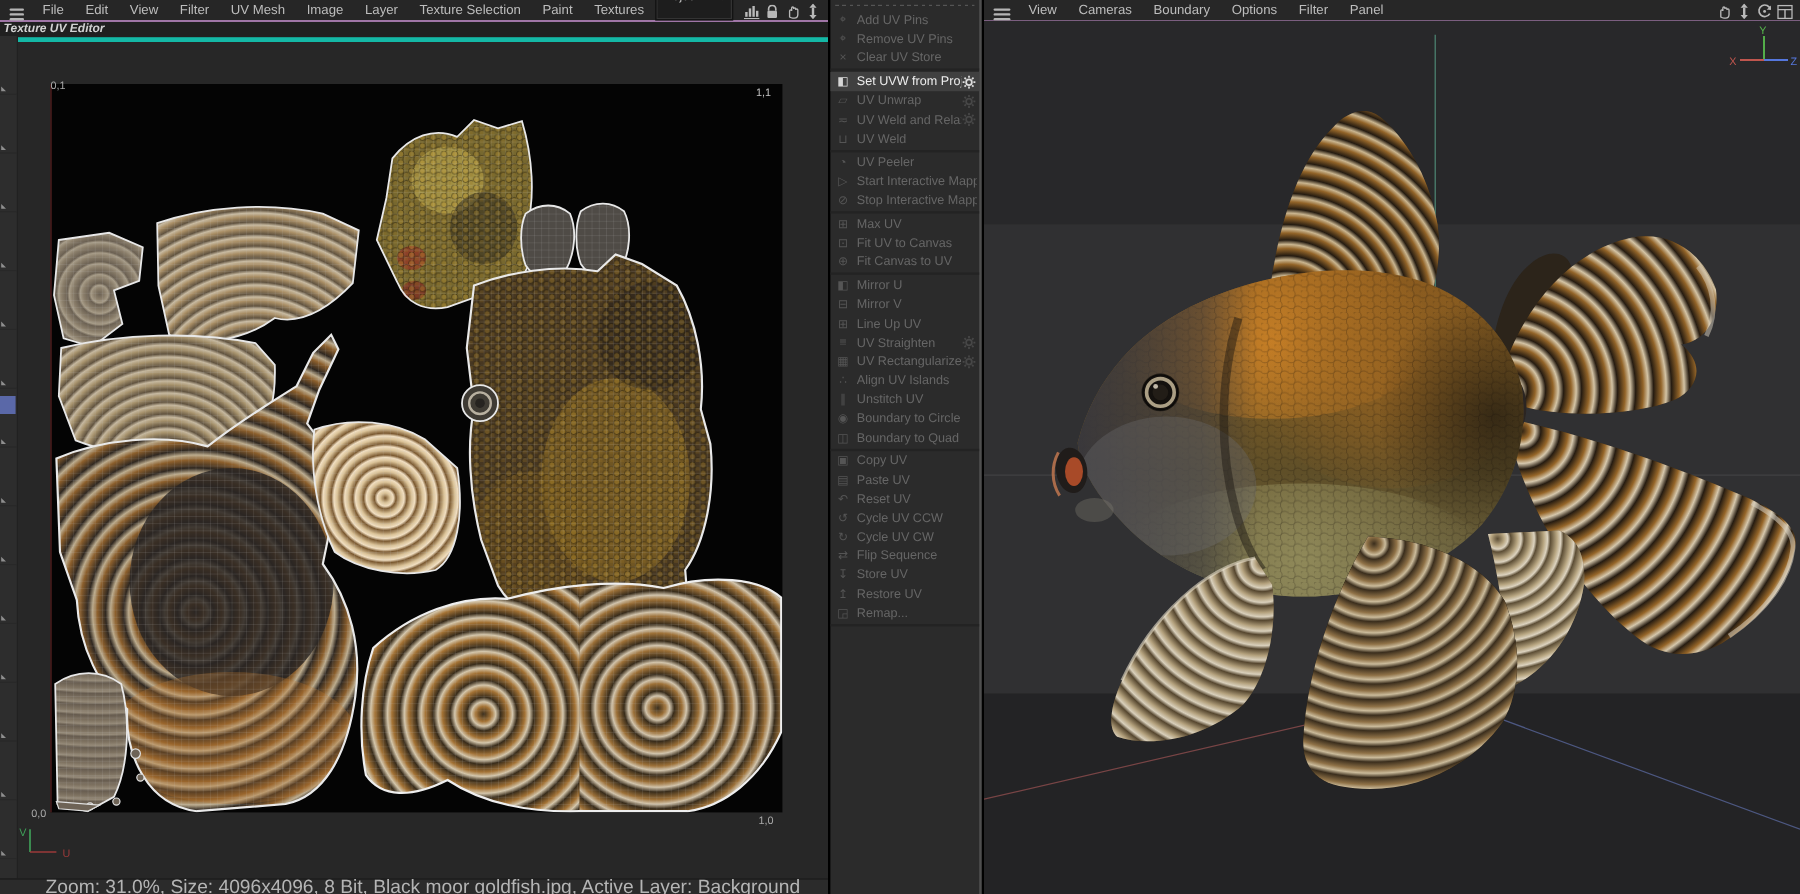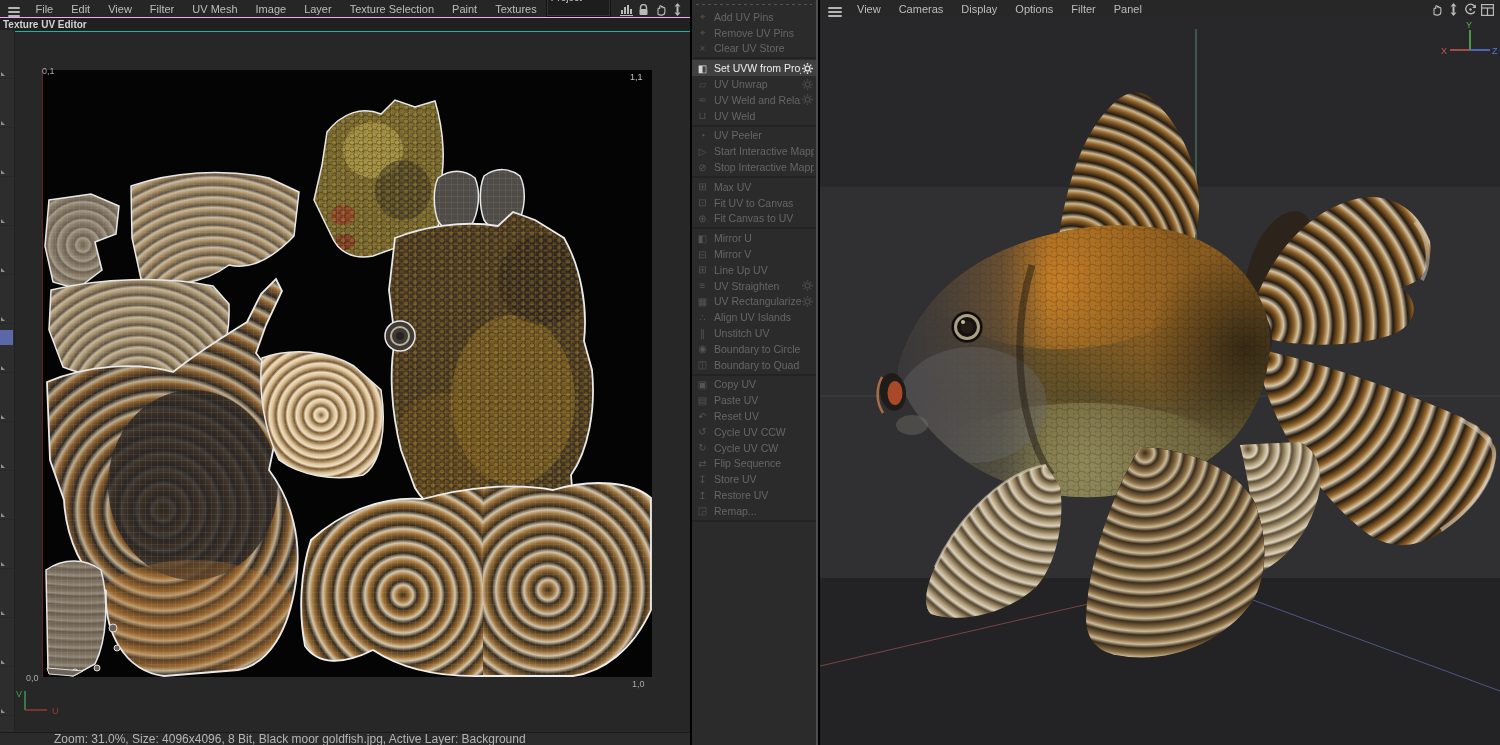--- a/index.html
+++ b/index.html
@@ -12,34 +12,34 @@
   .hamburger{width:14px;height:10px;margin:0 6px 0 4px;display:flex;flex-direction:column;justify-content:space-between;cursor:pointer;}
   .hamburger i{display:block;height:2px;background:#b5b5b5;border-radius:1px;}
   .mi{color:#bdbdbd;font-size:11px;padding:0 9px;line-height:16px;white-space:nowrap;cursor:default;}
   .mb-spacer{flex:1;}
   .proj-select{width:62px;height:13px;background:#1d1d1d;border:1px solid #131313;box-shadow:0 0 0 1px #333 inset;
                color:#c9c9c9;font-size:10px;display:flex;align-items:center;justify-content:space-between;
                padding:12px 4px;margin-right:7px;}
   .proj-caret{color:#8e8e8e;font-size:8px;}
   .tbicon{width:17px;height:15px;display:flex;align-items:center;justify-content:center;color:#b9b9b9;}
   .tbicon svg{display:block;}
-  .tab-row{height:13px;background:#202020;border-bottom:1px solid #14b8a6;display:flex;align-items:center;}
+  .tab-row{height:13px;background:#202020;border-bottom:4px solid #14b8a6;display:flex;align-items:center;font-style:italic;}
   .tab-title{color:#d2d2d2;font-size:10px;font-weight:bold;padding-left:3px;}
   
   .tool-strip{position:absolute;left:0;top:30px;width:14px;height:702px;background:#2d2d2d;border-right:1px solid #212121;}
   .strip-cell{position:relative;height:48px;border-bottom:1px solid #282828;}
   .strip-cell::after{content:"";position:absolute;left:1px;bottom:2px;width:0;height:0;
                      border-bottom:4px solid #8f8f8f;border-right:4px solid transparent;}
   .strip-highlight{position:absolute;left:0;top:300px;width:13px;height:15px;background:#5a68a8;}
   
   .uv-canvas-wrap{position:absolute;left:42px;top:70px;width:609px;height:607px;background:#040404;
                   border-left:1px solid #5e2424;}
   .corner-label{position:absolute;font-size:9px;color:#a9a9a9;}
   .statusbar{position:absolute;left:0;bottom:0;width:690px;height:13px;background:#2b2b2b;border-top:1px solid #1a1a1a;
-             color:#b5b5b5;font-size:12px;line-height:13px;padding-left:54px;box-sizing:border-box;white-space:nowrap;}
+             color:#b5b5b5;font-size:16px;line-height:13px;padding-left:38px;box-sizing:border-box;white-space:nowrap;}
   
   .uv-menu{position:absolute;left:692px;top:0;width:126px;height:745px;background:#2b2b2b;
            border-right:2px solid #4e4e4e;box-sizing:border-box;}
   .grip{height:7px;margin:1px 4px 0 4px;
         background:repeating-linear-gradient(90deg,#555 0 3px,transparent 3px 6px);
         background-size:auto 1px;background-repeat:repeat-x;background-position:center;}
   .grp{border-bottom:2px solid #232323;padding:1px 0;}
   .uvi{height:15.8px;display:flex;align-items:center;color:#666;font-size:10.5px;padding:0 2px 0 4px;cursor:default;}
   .uvi .uvic{width:13px;text-align:center;font-size:10px;color:#555;margin-right:5px;flex:none;}
   .uvi .uvlb{white-space:nowrap;overflow:hidden;flex:1;}
@@ -517,21 +517,21 @@
   <div class="viewport">
     <div class="menubar" style="background:#272727;">
       <span class="hamburger">
           <i></i>
           <i></i>
           <i></i>
         </span>
       <span id="vp-menu-items" style="display:flex;">
           <span class="mi">View</span>
           <span class="mi">Cameras</span>
-          <span class="mi">Display</span>
+          <span class="mi">Boundary</span>
           <span class="mi">Options</span>
           <span class="mi">Filter</span>
           <span class="mi">Panel</span>
         </span>
       <span class="mb-spacer"></span>
       <span id="vp-topbar-icons" style="display:flex;">
           <span class="tbicon">
             <svg width="12" height="13" viewBox="0 0 14 15">
               <path d="M3.5 13V7a1 1 0 0 1 2 0V4.2a1 1 0 0 1 2 0v.9a1 1 0 0 1 2 0v1a1 1 0 0 1 2 0v4.4c0 2.3-1.3 3.5-3.4 3.5H6.6c-1.6 0-3.1-1-3.1-1z" fill="none" stroke="#b9b9b9" stroke-width="1.3"></path>
             </svg>

